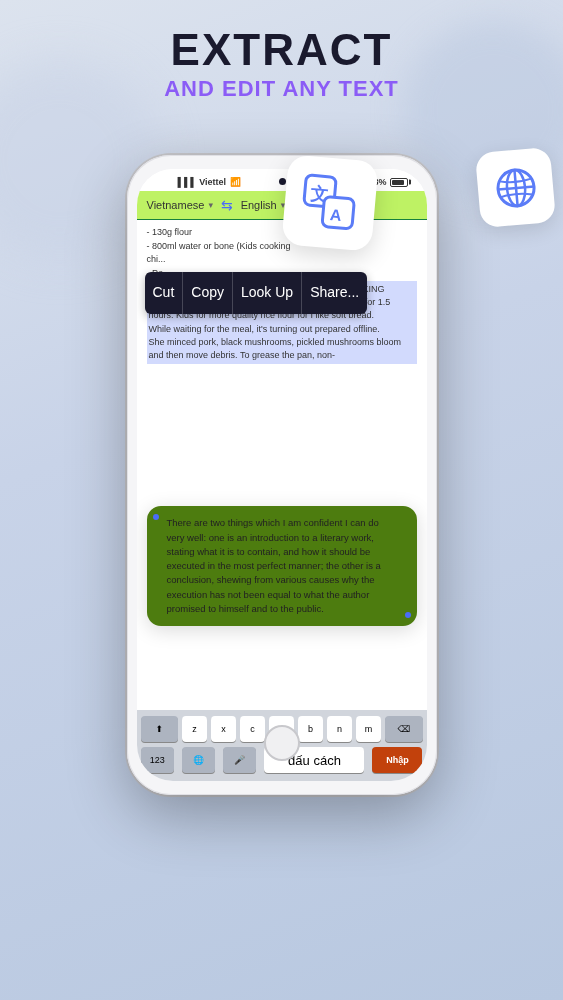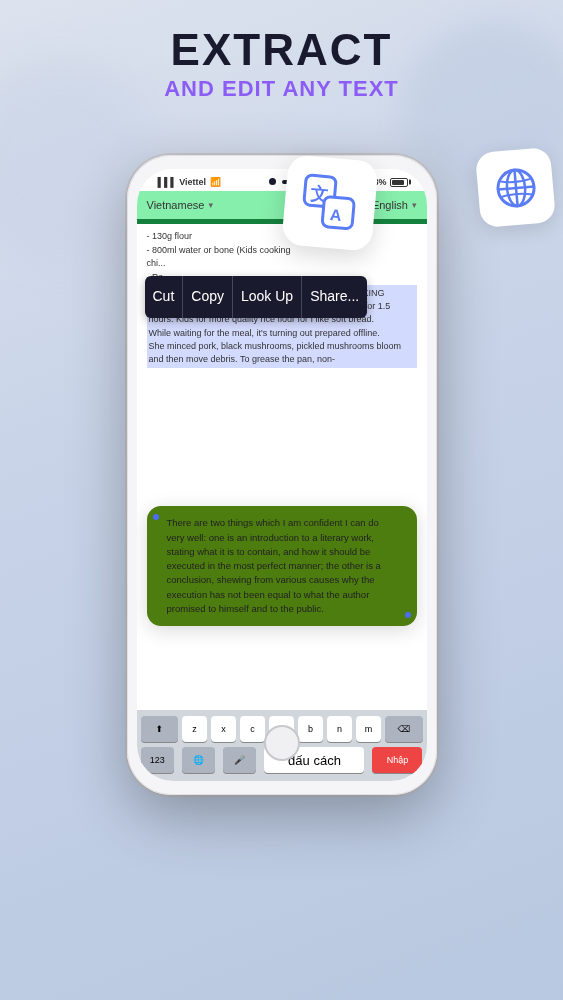--- a/index.html
+++ b/index.html
@@ -91,20 +91,21 @@
       display: flex;
       justify-content: space-between;
       align-items: center;
       padding: 6px 18px 2px;
       background: #fff;
     }
     .status-signal {
       font-size: 9px;
       font-weight: 600;
       color: #333;
+      margin-left: 20px;
     }
     .status-right {
       display: flex;
       align-items: center;
       gap: 4px;
       font-size: 9px;
       font-weight: 600;
       color: #333;
     }
     .battery-icon {
@@ -147,25 +148,25 @@
     .speaker-bar {
       width: 40px; height: 4px;
       border-radius: 2px;
       background: #1a1a2e;
     }
 
     
     .lang-bar {
       display: flex;
       align-items: center;
-      justify-content: space-between;
+      justify-content: flex-start;
       gap: 8px;
       padding: 6px 10px;
-      background: #86efac;
-      border-bottom: 5px solid #15803d;
+      background: #bef264;
+      border-bottom: 1px solid #15803d;
     }
     .lang-select {
       display: flex;
       align-items: center;
       gap: 4px;
       font-size: 11px;
       font-weight: 500;
       color: #333;
     }
     .lang-arrow {
@@ -284,24 +285,24 @@
     }
     .key-space {
       flex: 3;
       font-size: 13px;
       color: #000;
     }
     .key-wide {
       flex: 1.5;
     }
     .key-action {
-      background: #ef4444;
+      background: #c2410c;
       color: #fff;
       font-size: 9px;
-      font-weight: 400;
+      font-weight: 700;
     }
     .key-numbers {
       font-size: 9px;
     }
     .keyboard-bottom-row {
       display: flex;
       gap: 8px;
       justify-content: center;
     }
     .home-btn {

